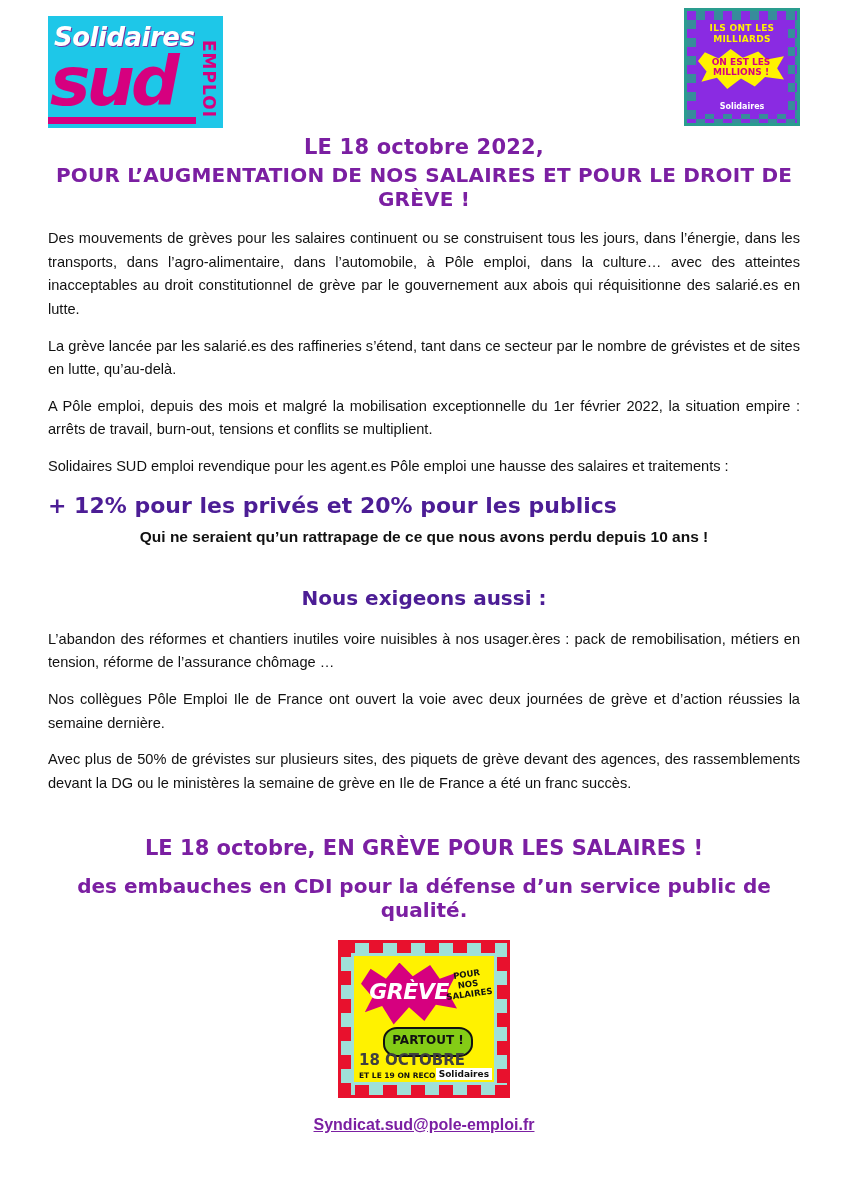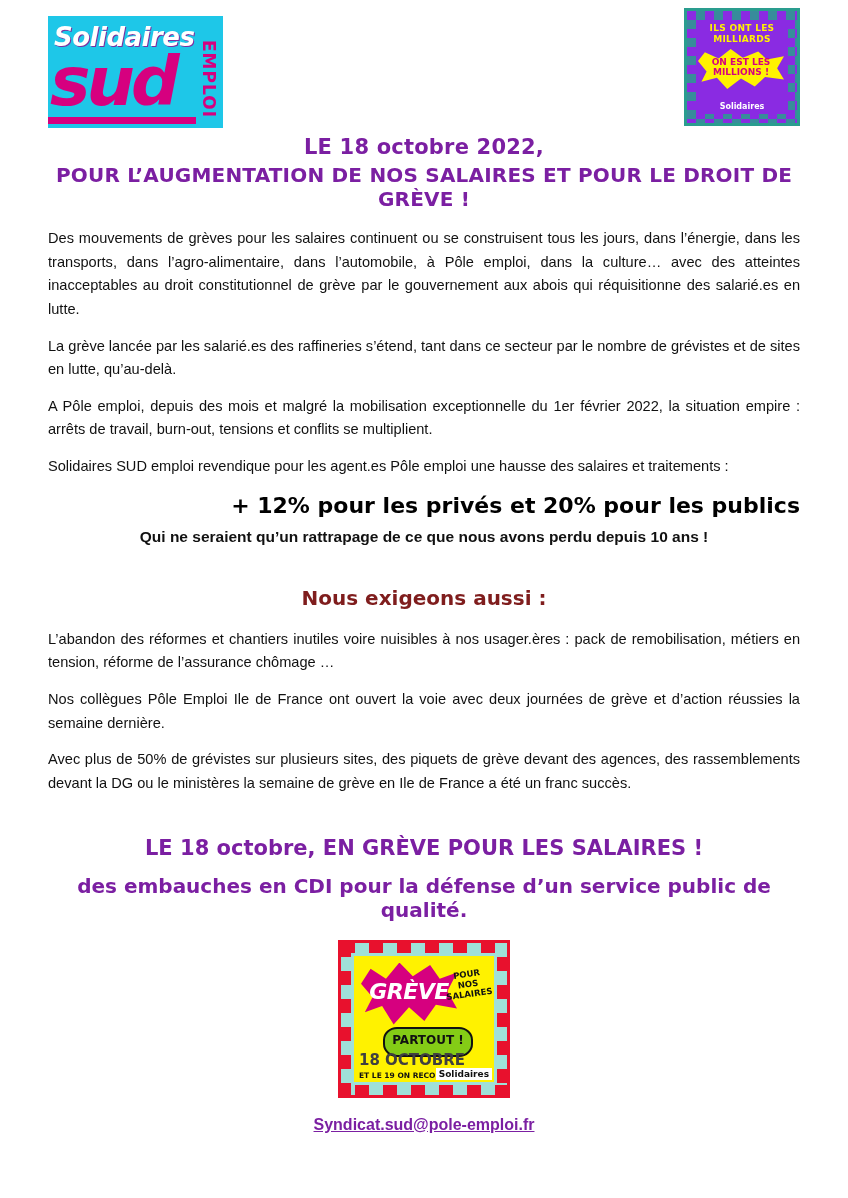--- a/index.html
+++ b/index.html
@@ -182,37 +182,37 @@
     line-height: 1.62;
     text-align: justify;
     margin: 0 0 13px 0;
     color: #111111;
   }
   p.body b { font-weight: normal; }
 
   .claim {
     font-family: "DejaVu Sans", sans-serif;
     font-weight: bold;
-    color: #000000;
+    color: #4c1d95;
     font-size: 22px;
-    text-align: right;
+    text-align: left;
     margin: 14px 0 10px 0;
   }
   .subclaim {
     font-family: "Liberation Sans", sans-serif;
     font-weight: bold;
     font-size: 15.5px;
     text-align: center;
     margin: 0 0 8px 0;
     color: #111111;
   }
   .section-head {
     font-family: "DejaVu Sans", sans-serif;
     font-weight: bold;
-    color: #7f1d1d;
+    color: #4c1d95;
     font-size: 20px;
     text-align: center;
     margin: 40px 0 18px 0;
   }
   .final1 {
     font-family: "DejaVu Sans", sans-serif;
     font-weight: bold;
     color: #7b1fa2;
     font-size: 21px;
     text-align: center;

